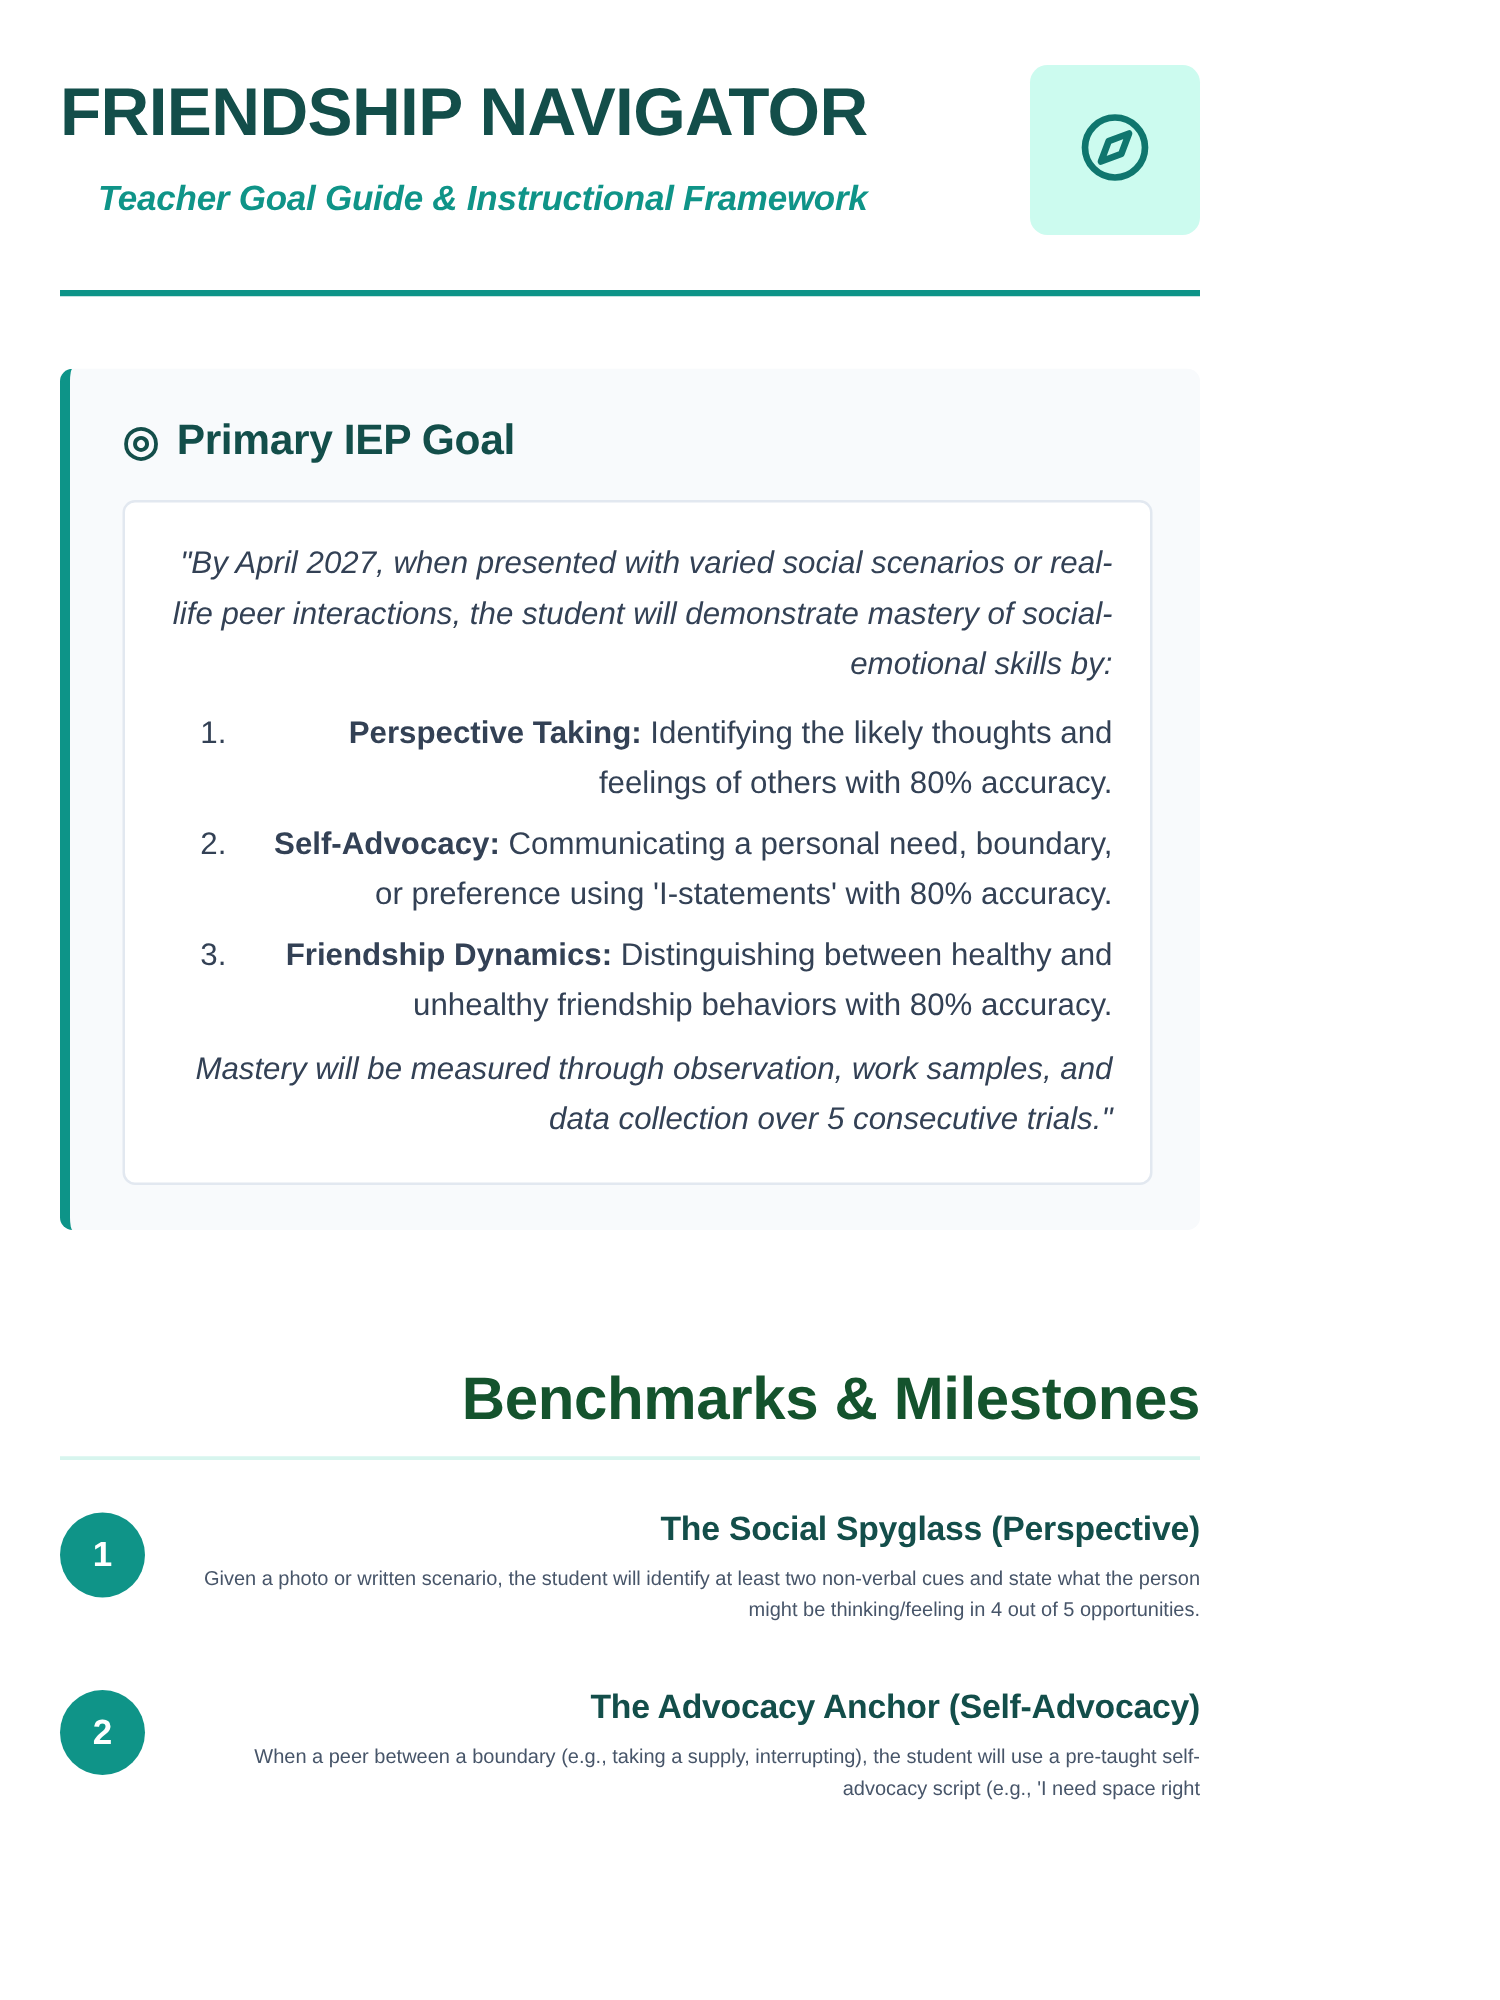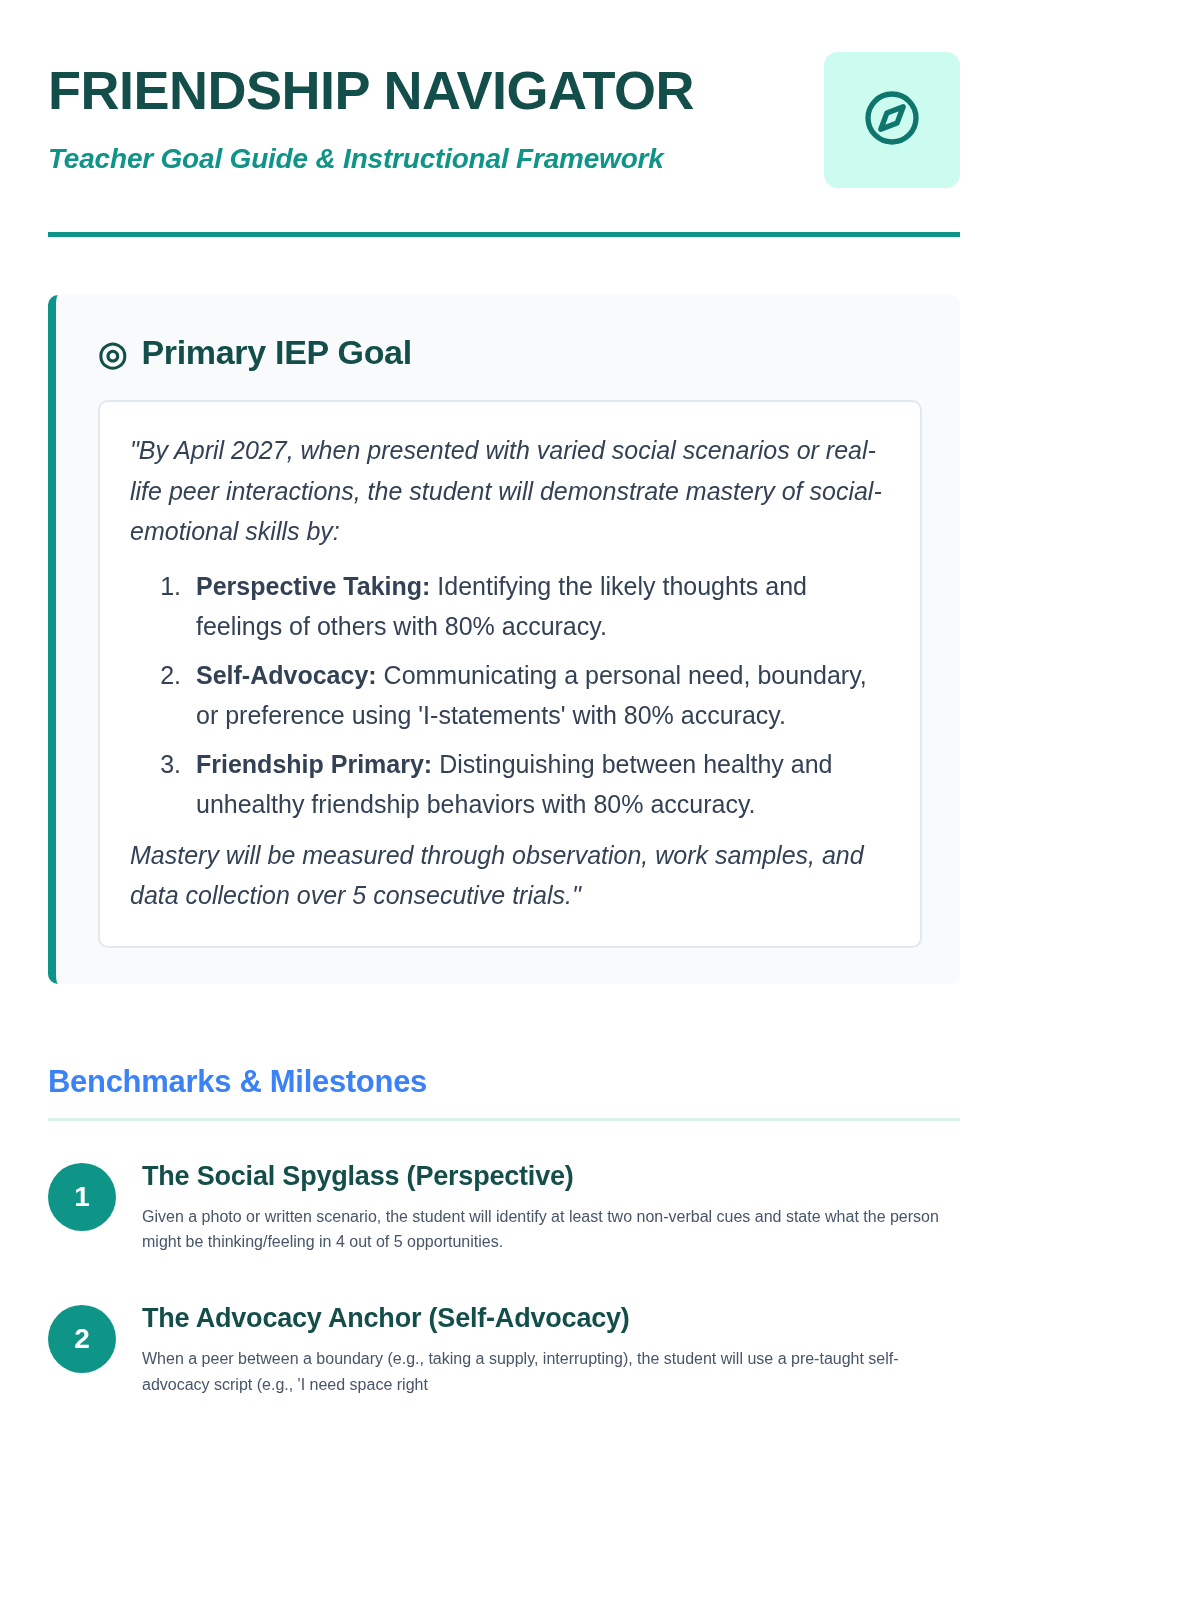--- a/index.html
+++ b/index.html
@@ -11,20 +11,21 @@
     font-family: "Liberation Sans", sans-serif;
     overflow: hidden;
   }
 
   .page {
     width: 1008px;
     height: 1600px;
     padding: 0 48px;
     position: relative;
     overflow: hidden;
+    text-align: right;
   }
 
   
   .header {
     display: flex;
     align-items: flex-start;
     justify-content: space-between;
     padding-top: 52px;
   }
 
@@ -123,24 +124,24 @@
 
   .quote-closing {
     font-size: 25px;
     font-style: italic;
     color: #334155;
     line-height: 1.62;
   }
 
   
   .section-heading {
-    margin-top: 80px;
-    font-size: 31px;
-    font-weight: bold;
-    color: #3b82f6;
+    margin-top: 108px;
+    font-size: 48px;
+    font-weight: bold;
+    color: #14532d;
     letter-spacing: -0.3px;
   }
 
   .section-rule {
     margin-top: 18px;
     height: 3px;
     background: #d7f5ee;
     width: 100%;
   }
 
@@ -216,21 +217,21 @@
       <ol class="goal-list">
         <li>
           <strong>Perspective Taking:</strong>
           <span>Identifying the likely thoughts and feelings of others with 80% accuracy.</span>
         </li>
         <li>
           <strong>Self-Advocacy:</strong>
           <span>Communicating a personal need, boundary, or preference using 'I-statements' with 80% accuracy.</span>
         </li>
         <li>
-          <strong>Friendship Primary:</strong>
+          <strong>Friendship Dynamics:</strong>
           <span>Distinguishing between healthy and unhealthy friendship behaviors with 80% accuracy.</span>
         </li>
       </ol>
 
       <div class="quote-closing">Mastery will be measured through observation, work samples, and data collection over 5 consecutive trials."</div>
     </div>
   </div>
 
   <div class="section-heading">Benchmarks &amp; Milestones</div>
   <div class="section-rule"></div>

